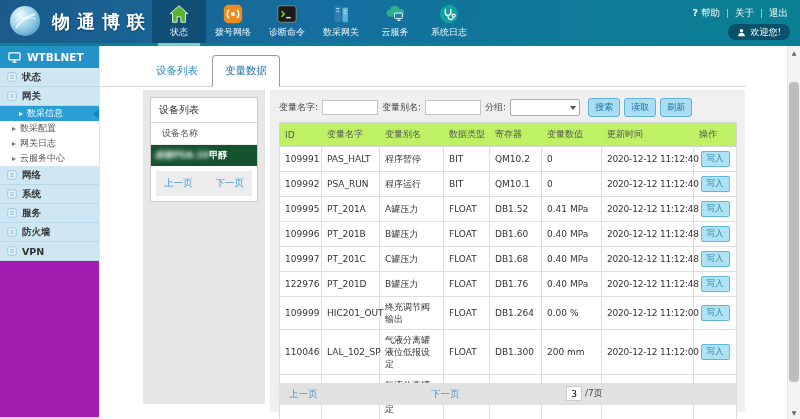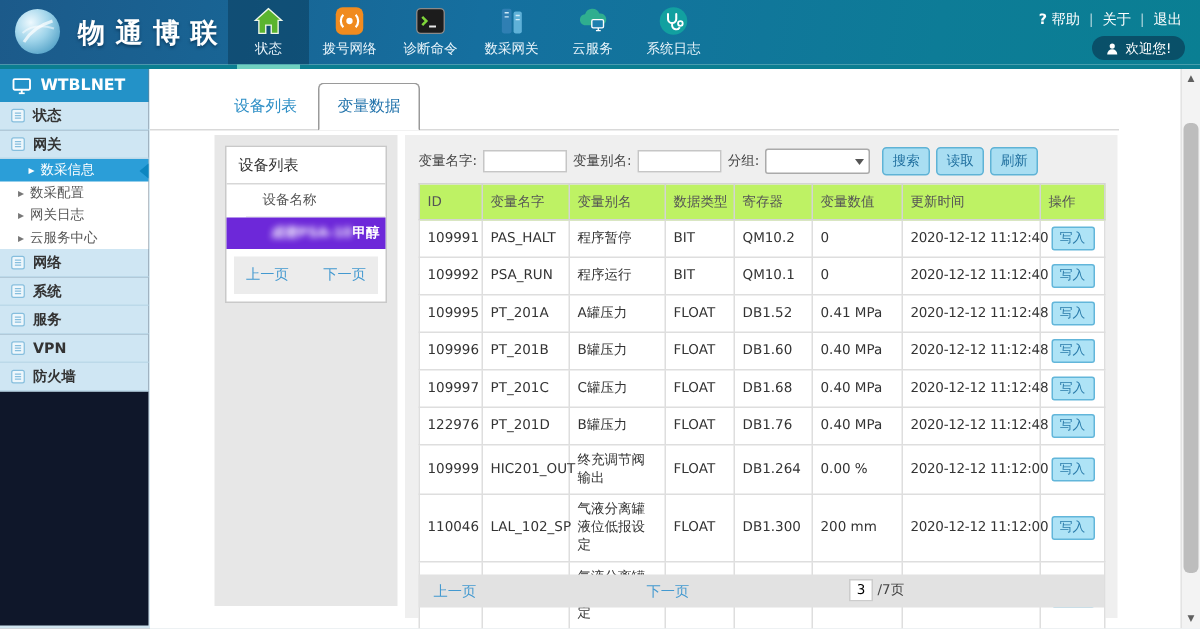--- a/index.html
+++ b/index.html
@@ -27,21 +27,21 @@
   .toplinks { position:absolute; right:12px; top:7px; display:flex; align-items:center; color:#fff; font-size:9.5px;text-align:center; }
   .toplink { cursor:pointer; white-space:nowrap; }
   .help-q::before { content:"?"; font-weight:bold; margin-right:3px; }
   .tl-sep { width:1px; height:9px; background:rgba(255,255,255,.55); margin:0 7px; }
   .welcome-pill { position:absolute; right:10px; top:24px; height:16px; display:flex; align-items:center; gap:4px;
     background:rgba(10,42,70,.55); border-radius:9px; padding:0 9px; cursor:pointer; }
   .welcome-pill svg { width:9px; height:9px; }
   .welcome-label { color:#fff; font-size:9px; white-space:nowrap; }
 
   
-  .sidebar { position:absolute; left:0; top:46px; width:100px; height:373px; background:#0f172a;
+  .sidebar { position:absolute; left:0; top:46px; width:100px; height:373px; background:#a21caf;
     border-right:1px solid #d8e9f2; border-bottom:2px solid #cfe3ee; }
   .sb-title { height:22px; background:#2392c8; color:#fff; font-size:10.5px; font-weight:bold;
     display:flex; align-items:center; gap:6px; padding-left:8px; }
   .sb-title svg { width:13px; height:11px; }
   .sb-item { height:19px; background:#cfe6f3; border-bottom:1px solid #bcd9e9; display:flex; align-items:center;
     gap:5px; padding-left:7px; font-size:9.5px; color:#333; font-weight:bold; cursor:pointer; }
   .sb-item svg { width:10px; height:10px; flex:none; }
   .sb-sub { background:#fff; }
   .sb-subitem { position:relative; height:15px; display:flex; align-items:center; padding-left:12px;
     font-size:9px; color:#555; cursor:pointer; }
@@ -56,23 +56,23 @@
   .tabbar { position:absolute; left:0; top:9px; width:646px; height:32px; padding-left:46px;
     border-bottom:1px solid #d9d9d9; display:flex; align-items:flex-end; }
   .tab { font-size:10.5px; color:#2e8fc6; padding:8px 10px 8px 10px; cursor:pointer; white-space:nowrap; }
   .tab.active { border:1px solid #9a9a9a; border-bottom:1px solid #fff; border-radius:4px 4px 0 0;
     background:#fff; margin-bottom:-1px; margin-left:4px; padding:8px 12px; color:#2273ab; }
 
   
   .device-panel { position:absolute; left:43px; top:44px; width:122px; height:314px; background:#e7e7e7; padding:7px; }
   .dp-box { background:#fff; border:1px solid #c9c9c9; }
   .dp-title { font-size:10px; color:#333; padding:5px 8px; border-bottom:1px solid #d7d7d7; }
-  .dp-name { font-size:9px; color:#555; padding:4px 11px; border-bottom:1px solid #ececec;margin-left:13px; }
-  .dp-device { background:#6d28d9; color:#fff; font-size:9px; font-weight:bold; padding:4px 4px;
-    white-space:nowrap; overflow:hidden; cursor:pointer;text-align:right; }
+  .dp-name { font-size:9px; color:#555; padding:4px 11px; border-bottom:1px solid #ececec; }
+  .dp-device { background:#14532d; color:#fff; font-size:9px; font-weight:bold; padding:4px 4px;
+    white-space:nowrap; overflow:hidden; cursor:pointer; }
   .dp-device .masked { filter:blur(2px); opacity:.95; }
   .dp-footer { margin:5px; background:#ececec; display:flex; justify-content:space-between; padding:6px 8px; }
   .dp-link { font-size:9.5px; color:#4399d0; cursor:pointer; white-space:nowrap; }
 
   
   .var-panel { position:absolute; left:170px; top:44px; width:475px; height:322px; background:#efefef; padding:7px 9px; }
   .filterbar { display:flex; align-items:center; gap:4px; height:20px; font-size:9px; color:#444; }
   .f-label { white-space:nowrap; }
   .f-input { width:56px; height:15px; border:1px solid #c6c6c6; background:#fff; font-size:9px; padding:0 3px;
     font-family:inherit; }
@@ -263,28 +263,28 @@
           <rect x="1" y="1" width="10" height="10" rx="1.5" fill="#eef7fc" stroke="#86bedd" stroke-width="1"></rect>
           <path d="M3.5 4 h5 M3.5 6 h5 M3.5 8 h5" stroke="#86bedd" stroke-width="1"></path>
         </svg>
       <span>服务</span>
     </div>
     <div class="sb-item">
       <svg viewBox="0 0 12 12">
           <rect x="1" y="1" width="10" height="10" rx="1.5" fill="#eef7fc" stroke="#86bedd" stroke-width="1"></rect>
           <path d="M3.5 4 h5 M3.5 6 h5 M3.5 8 h5" stroke="#86bedd" stroke-width="1"></path>
         </svg>
+      <span>防火墙</span>
+    </div>
+    <div class="sb-item">
+      <svg viewBox="0 0 12 12">
+          <rect x="1" y="1" width="10" height="10" rx="1.5" fill="#eef7fc" stroke="#86bedd" stroke-width="1"></rect>
+          <path d="M3.5 4 h5 M3.5 6 h5 M3.5 8 h5" stroke="#86bedd" stroke-width="1"></path>
+        </svg>
       <span>VPN</span>
-    </div>
-    <div class="sb-item">
-      <svg viewBox="0 0 12 12">
-          <rect x="1" y="1" width="10" height="10" rx="1.5" fill="#eef7fc" stroke="#86bedd" stroke-width="1"></rect>
-          <path d="M3.5 4 h5 M3.5 6 h5 M3.5 8 h5" stroke="#86bedd" stroke-width="1"></path>
-        </svg>
-      <span>防火墙</span>
     </div>
   </div>
 
   <div class="main">
 
     <div class="tabbar">
       <div class="tab">设备列表</div>
       <div class="tab active">变量数据</div>
     </div>
 

